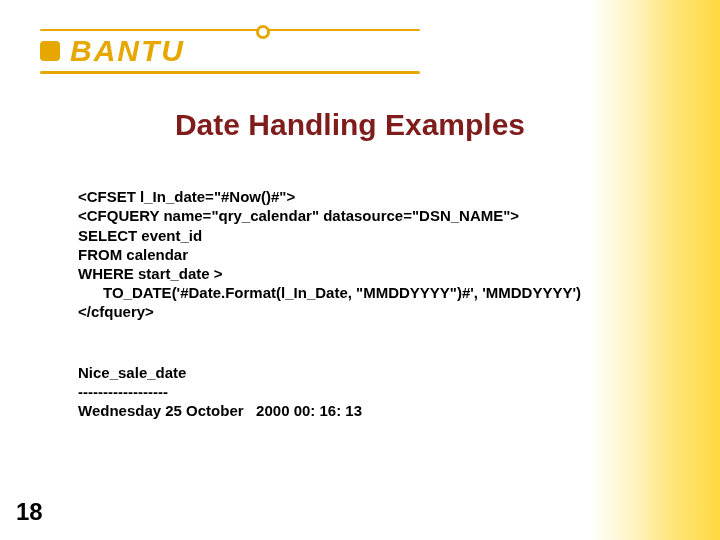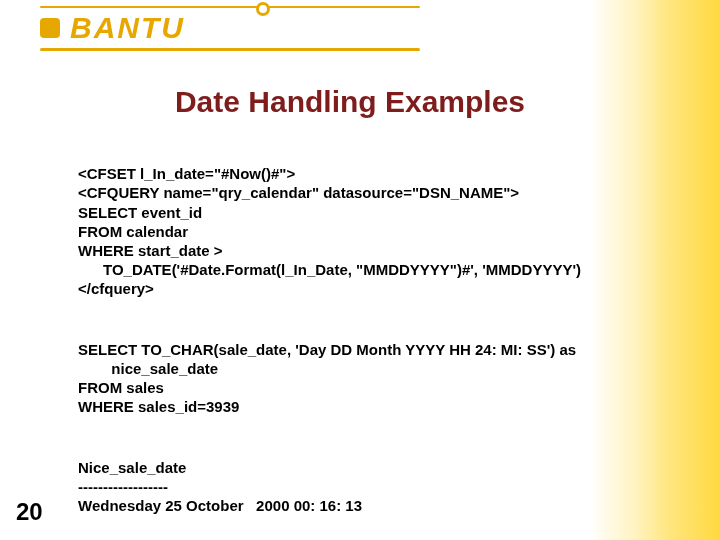--- a/index.html
+++ b/index.html
@@ -17,21 +17,21 @@
     top: 0;
     right: 0;
     width: 130px;
     height: 540px;
     background: linear-gradient(to right, #ffffff 0%, #fff3c0 35%, #ffe680 60%, #ffd940 100%);
     z-index: 0;
   }
   .header {
     position: relative;
     z-index: 2;
-    padding-top: 6px;
+    padding-top: 29px;
   }
   .logo-block {
     margin-left: 40px;
     width: 380px;
   }
   .line-top {
     height: 2px;
     background: #e6a800;
     border-radius: 1px;
     margin-bottom: 2px;
@@ -131,22 +131,18 @@
 <div class="title">Date Handling Examples</div>
 
 <div class="body">
 <div>&lt;CFSET l_In_date="#Now()#"&gt;
 &lt;CFQUERY name="qry_calendar" datasource="DSN_NAME"&gt;
 SELECT event_id
 FROM calendar
 WHERE start_date &gt;
       TO_DATE('#Date.Format(l_In_Date, "MMDDYYYY")#', 'MMDDYYYY')
 &lt;/cfquery&gt;</div>
-<div class="block2">SELECT TO_CHAR(sale_date, 'Day DD Month YYYY HH 24: MI: SS') as
-        nice_sale_date
-FROM sales
-WHERE sales_id=3939</div>
 <div class="block3">Nice_sale_date
 ------------------
 Wednesday 25 October   2000 00: 16: 13</div>
 </div>
 
-<div class="page-num">20</div>
+<div class="page-num">18</div>
 
 </body></html>

